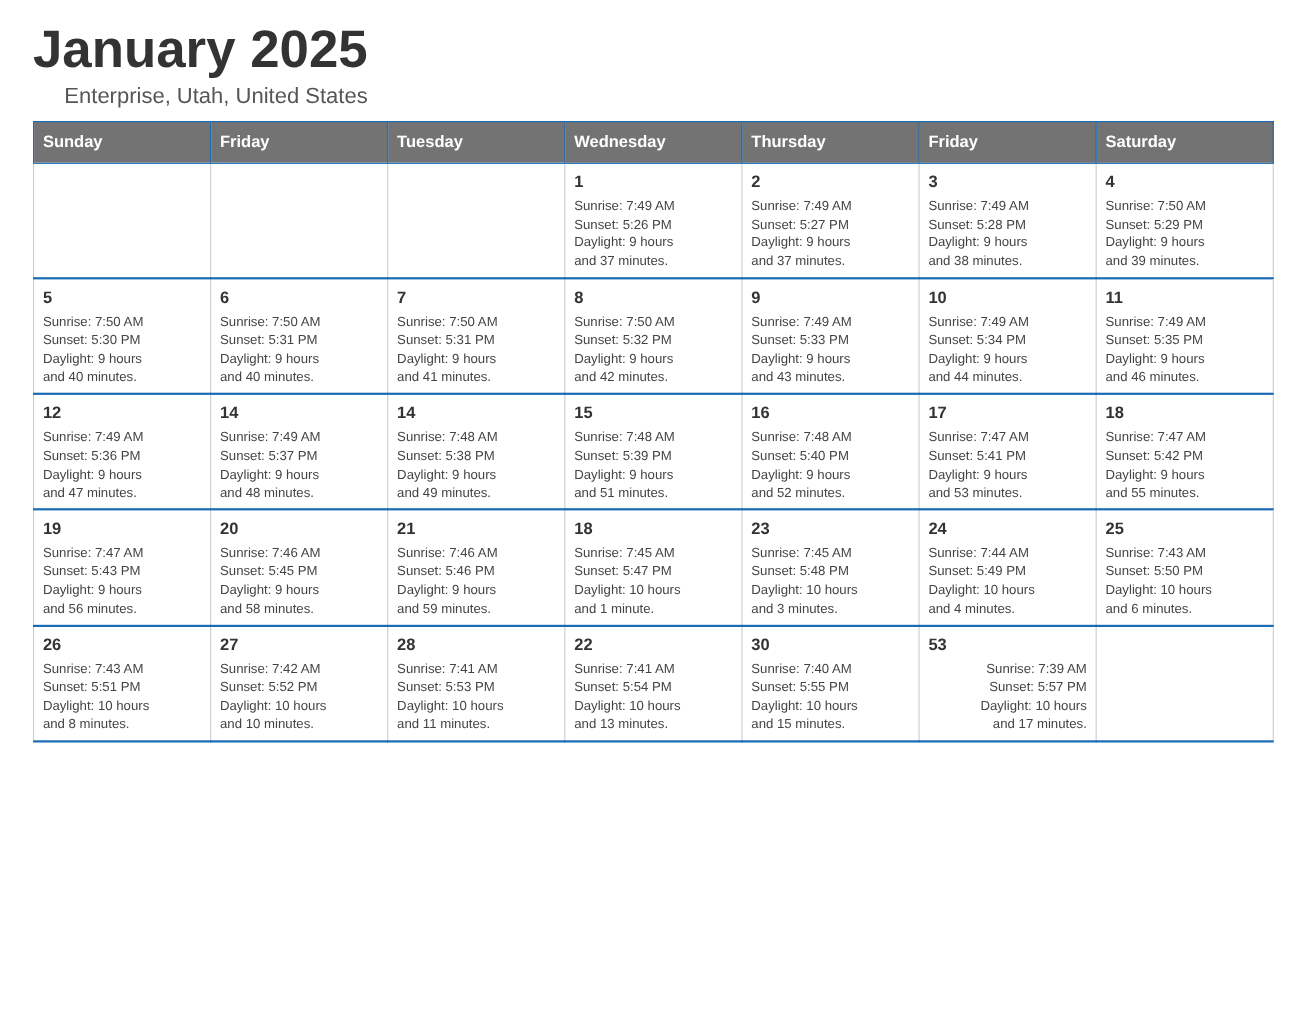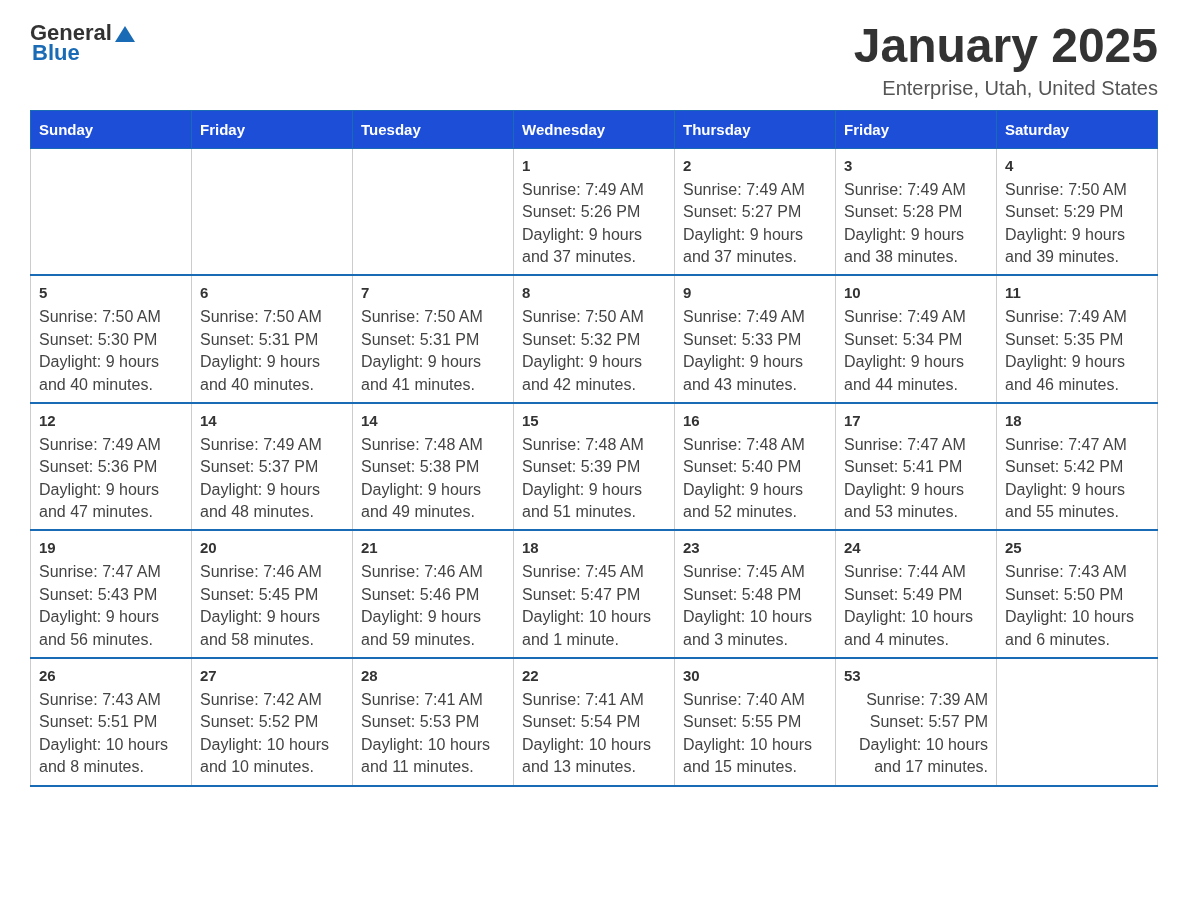--- a/index.html
+++ b/index.html
@@ -40,21 +40,21 @@
       font-size: 20px;
       color: #555;
       margin-top: 4px;
     }
     .calendar {
       width: 100%;
       border-collapse: collapse;
       margin-top: 10px;
     }
     .calendar thead th {
-      background-color: #1d4ed8;
+      background-color: #737373;
       color: #fff;
       font-size: 15px;
       font-weight: bold;
       padding: 10px 8px;
       text-align: left;
       border: 1px solid #1a6bb5;
     }
     .calendar tbody td {
       vertical-align: top;
       padding: 6px 8px;
@@ -68,47 +68,38 @@
       border-bottom: 2px solid #1a6bb5;
     }
     .day-number {
       font-size: 15px;
       font-weight: bold;
       display: block;
       margin-bottom: 3px;
     }
     .day-info {
       color: #444;
-      font-size: 16px;
+      font-size: 12px;
     }
     .empty-cell {
       background: #fff;
     }
     .logo-wrapper {
       display: flex;
       flex-direction: column;
     }
     .logo-row {
       display: flex;
       align-items: center;
     }
   </style>
 </head>
 <body>
 
 <div class="header">
-  <div class="logo-wrapper">
-    <div class="logo-row">
-      <span class="logo-text-general">General</span>
-      <svg width="20" height="20" viewBox="0 0 20 20" style="margin-left:3px;margin-top:2px;">
-        <polygon points="10,2 20,18 0,18" fill="#1a6bb5"></polygon>
-      </svg>
-    </div>
-    <span class="logo-text-blue" style="margin-top:-6px;margin-left:2px;">Blue</span>
-  </div>
   <div class="title-section">
     <div class="page-title">January 2025</div>
     <div class="subtitle">Enterprise, Utah, United States</div>
   </div>
 </div>
 
 <table class="calendar">
   <thead>
     <tr>
     <th>Sunday</th>

